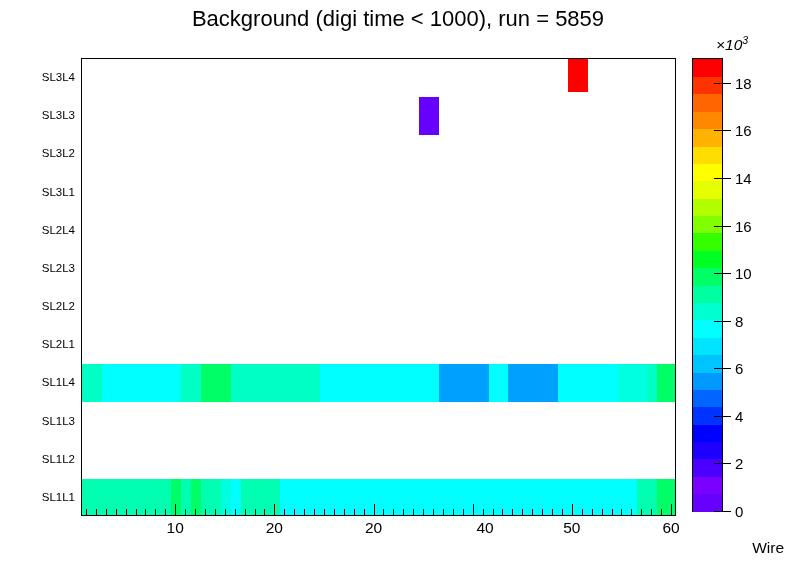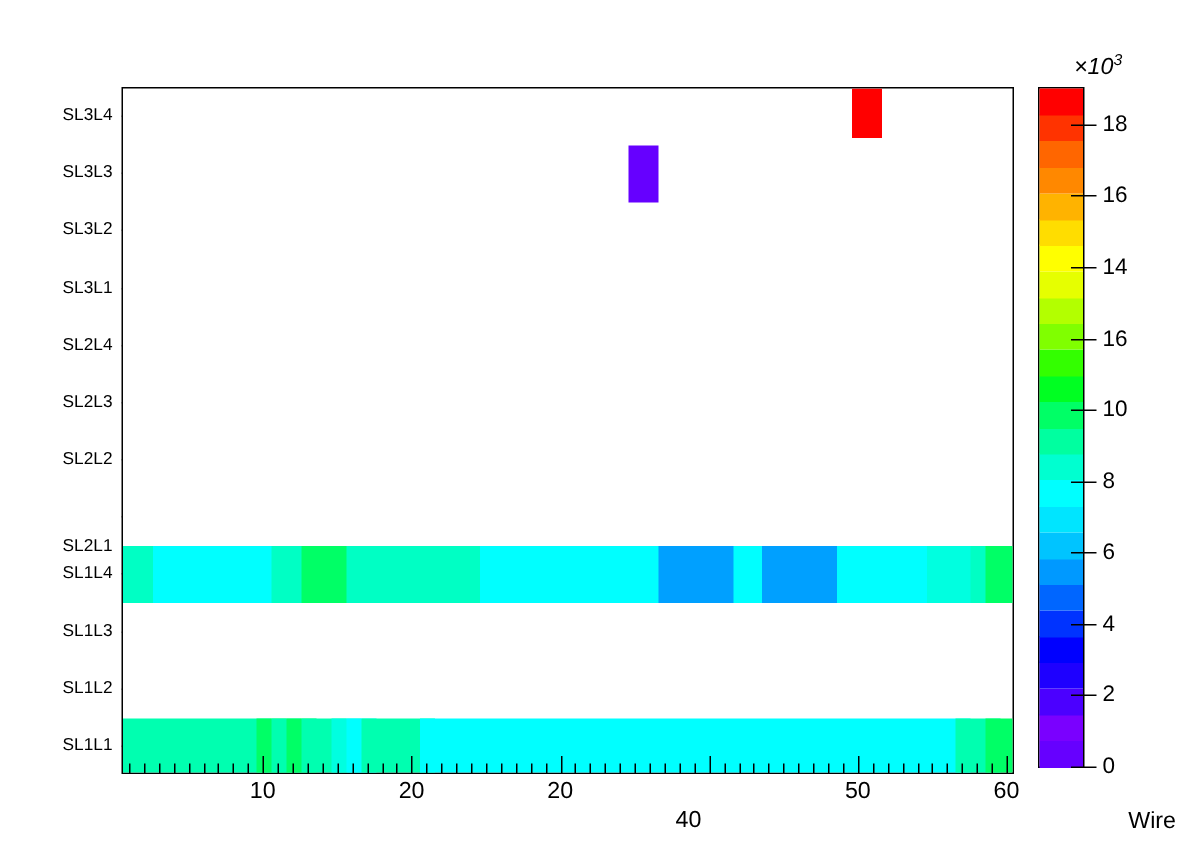--- a/index.html
+++ b/index.html
@@ -140,27 +140,28 @@
     white-space: pre;
     font-style: italic;
   }
   #pal-exp sup { font-size: 10.5px; }
 </style>
 </head>
 <body>
 
 <div id="canvas">
 
+  <div id="plot-title">Background (digi time &lt; 1000), run = 5859</div>
 
   <div id="ylabels">
       <div class="ylabel" style="top: 496.917px;">SL1L1</div>
       <div class="ylabel" style="top: 458.75px;">SL1L2</div>
       <div class="ylabel" style="top: 420.583px;">SL1L3</div>
       <div class="ylabel" style="top: 382.417px;">SL1L4</div>
-      <div class="ylabel" style="top: 344.25px; margin-top: 20px;">SL2L1</div>
+      <div class="ylabel" style="top: 344.25px;">SL2L1</div>
       <div class="ylabel" style="top: 306.083px;">SL2L2</div>
       <div class="ylabel" style="top: 267.917px;">SL2L3</div>
       <div class="ylabel" style="top: 229.75px;">SL2L4</div>
       <div class="ylabel" style="top: 191.583px;">SL3L1</div>
       <div class="ylabel" style="top: 153.417px;">SL3L2</div>
       <div class="ylabel" style="top: 115.25px;">SL3L3</div>
       <div class="ylabel" style="top: 77.0833px;">SL3L4</div>
     </div>
   <div id="yticks-layer">
       <div class="ytick" style="top: 497px;"></div>
@@ -268,21 +269,21 @@
       <div class="xtick minor" style="left: 631px; top: 509px;"></div>
       <div class="xtick minor" style="left: 641px; top: 509px;"></div>
       <div class="xtick minor" style="left: 651px; top: 509px;"></div>
       <div class="xtick minor" style="left: 661px; top: 509px;"></div>
       <div class="xtick major" style="left: 671px; top: 504px;"></div>
     </div>
   <div id="xlabels-layer">
       <div class="xlabel" style="left: 175.208px;">10</div>
       <div class="xlabel" style="left: 274.375px;">20</div>
       <div class="xlabel" style="left: 373.542px;">20</div>
-      <div class="xlabel" style="left: 459px; margin-top: 19px;">40</div>
+      <div class="xlabel" style="left: 485px;">40</div>
       <div class="xlabel" style="left: 571.875px;">50</div>
       <div class="xlabel" style="left: 671.042px;">60</div>
     </div>
   <div id="xaxis-title">Wire</div>
 
   <div id="palette-frame">
       <div class="pal-band" style="top: 434.615px; height: 17.9846px; background: rgb(102, 0, 255);"></div>
       <div class="pal-band" style="top: 417.231px; height: 17.9846px; background: rgb(122, 0, 255);"></div>
       <div class="pal-band" style="top: 399.846px; height: 17.9846px; background: rgb(75, 0, 255);"></div>
       <div class="pal-band" style="top: 382.462px; height: 17.9846px; background: rgb(30, 0, 255);"></div>

